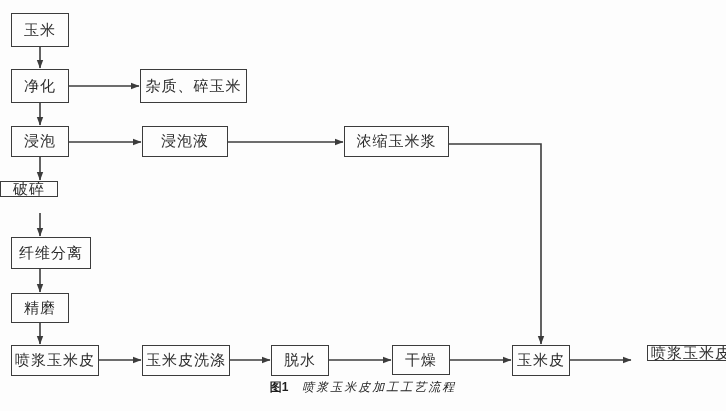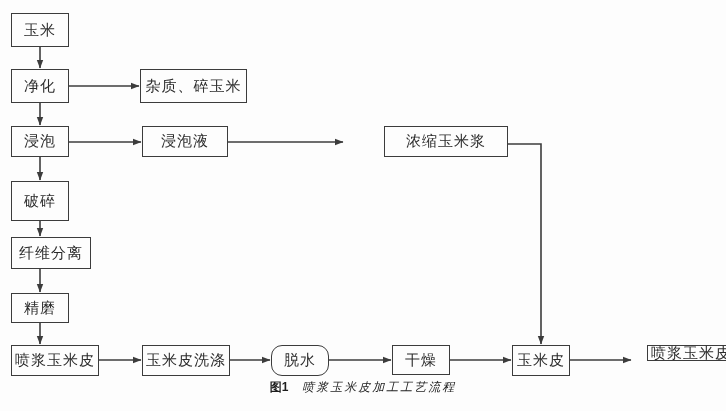--- a/index.html
+++ b/index.html
@@ -65,27 +65,27 @@
     font-style:italic;
     font-family:"DejaVu Serif","Liberation Serif",serif;
     letter-spacing:2px;
   }
   
   .n-corn        {left:11px;  top:13px;  width:58px;  height:34px;}
   .n-purify      {left:11px;  top:69px;  width:58px;  height:34px;font-family:Liberation Mono, monospace;}
   .n-impurities  {left:140px; top:69px;  width:107px; height:34px;}
   .n-soak        {left:11px;  top:126px; width:58px;  height:31px;}
   .n-soakliquid  {left:142px; top:126px; width:86px;  height:31px;}
-  .n-steep       {left:344px; top:126px; width:124px; height:31px;margin-left:40px;}
-  .n-crush       {left:11px;  top:181px; width:58px;  height:40px;}
+  .n-steep       {left:344px; top:126px; width:105px; height:31px;}
+  .n-crush       {left:0;  top:181px; width:58px;  height:16px;}
   .n-germsep     {left:11px;  top:237px; width:80px;  height:32px;}
   .n-finegrind   {left:11px;  top:293px; width:58px;  height:30px;}
   .n-fibersep    {left:11px;  top:345px; width:88px;  height:31px;}
   .n-huskwash    {left:142px; top:345px; width:88px;  height:31px;}
-  .n-dewater     {left:271px; top:345px; width:58px;  height:31px;border-radius:11px;}
+  .n-dewater     {left:271px; top:345px; width:58px;  height:31px;}
   .n-dry         {left:392px; top:345px; width:58px;  height:30px;}
   .n-cornhusk    {left:512px; top:345px; width:58px;  height:31px;}
   .n-sprayedhusk {left:647px; top:345px; width:88px;  height:16px;}
 </style>
 </head>
 <body>
 
 <div class="stage">
 
   <svg class="wires" viewBox="0 0 726 411" xmlns="http://www.w3.org/2000/svg">

